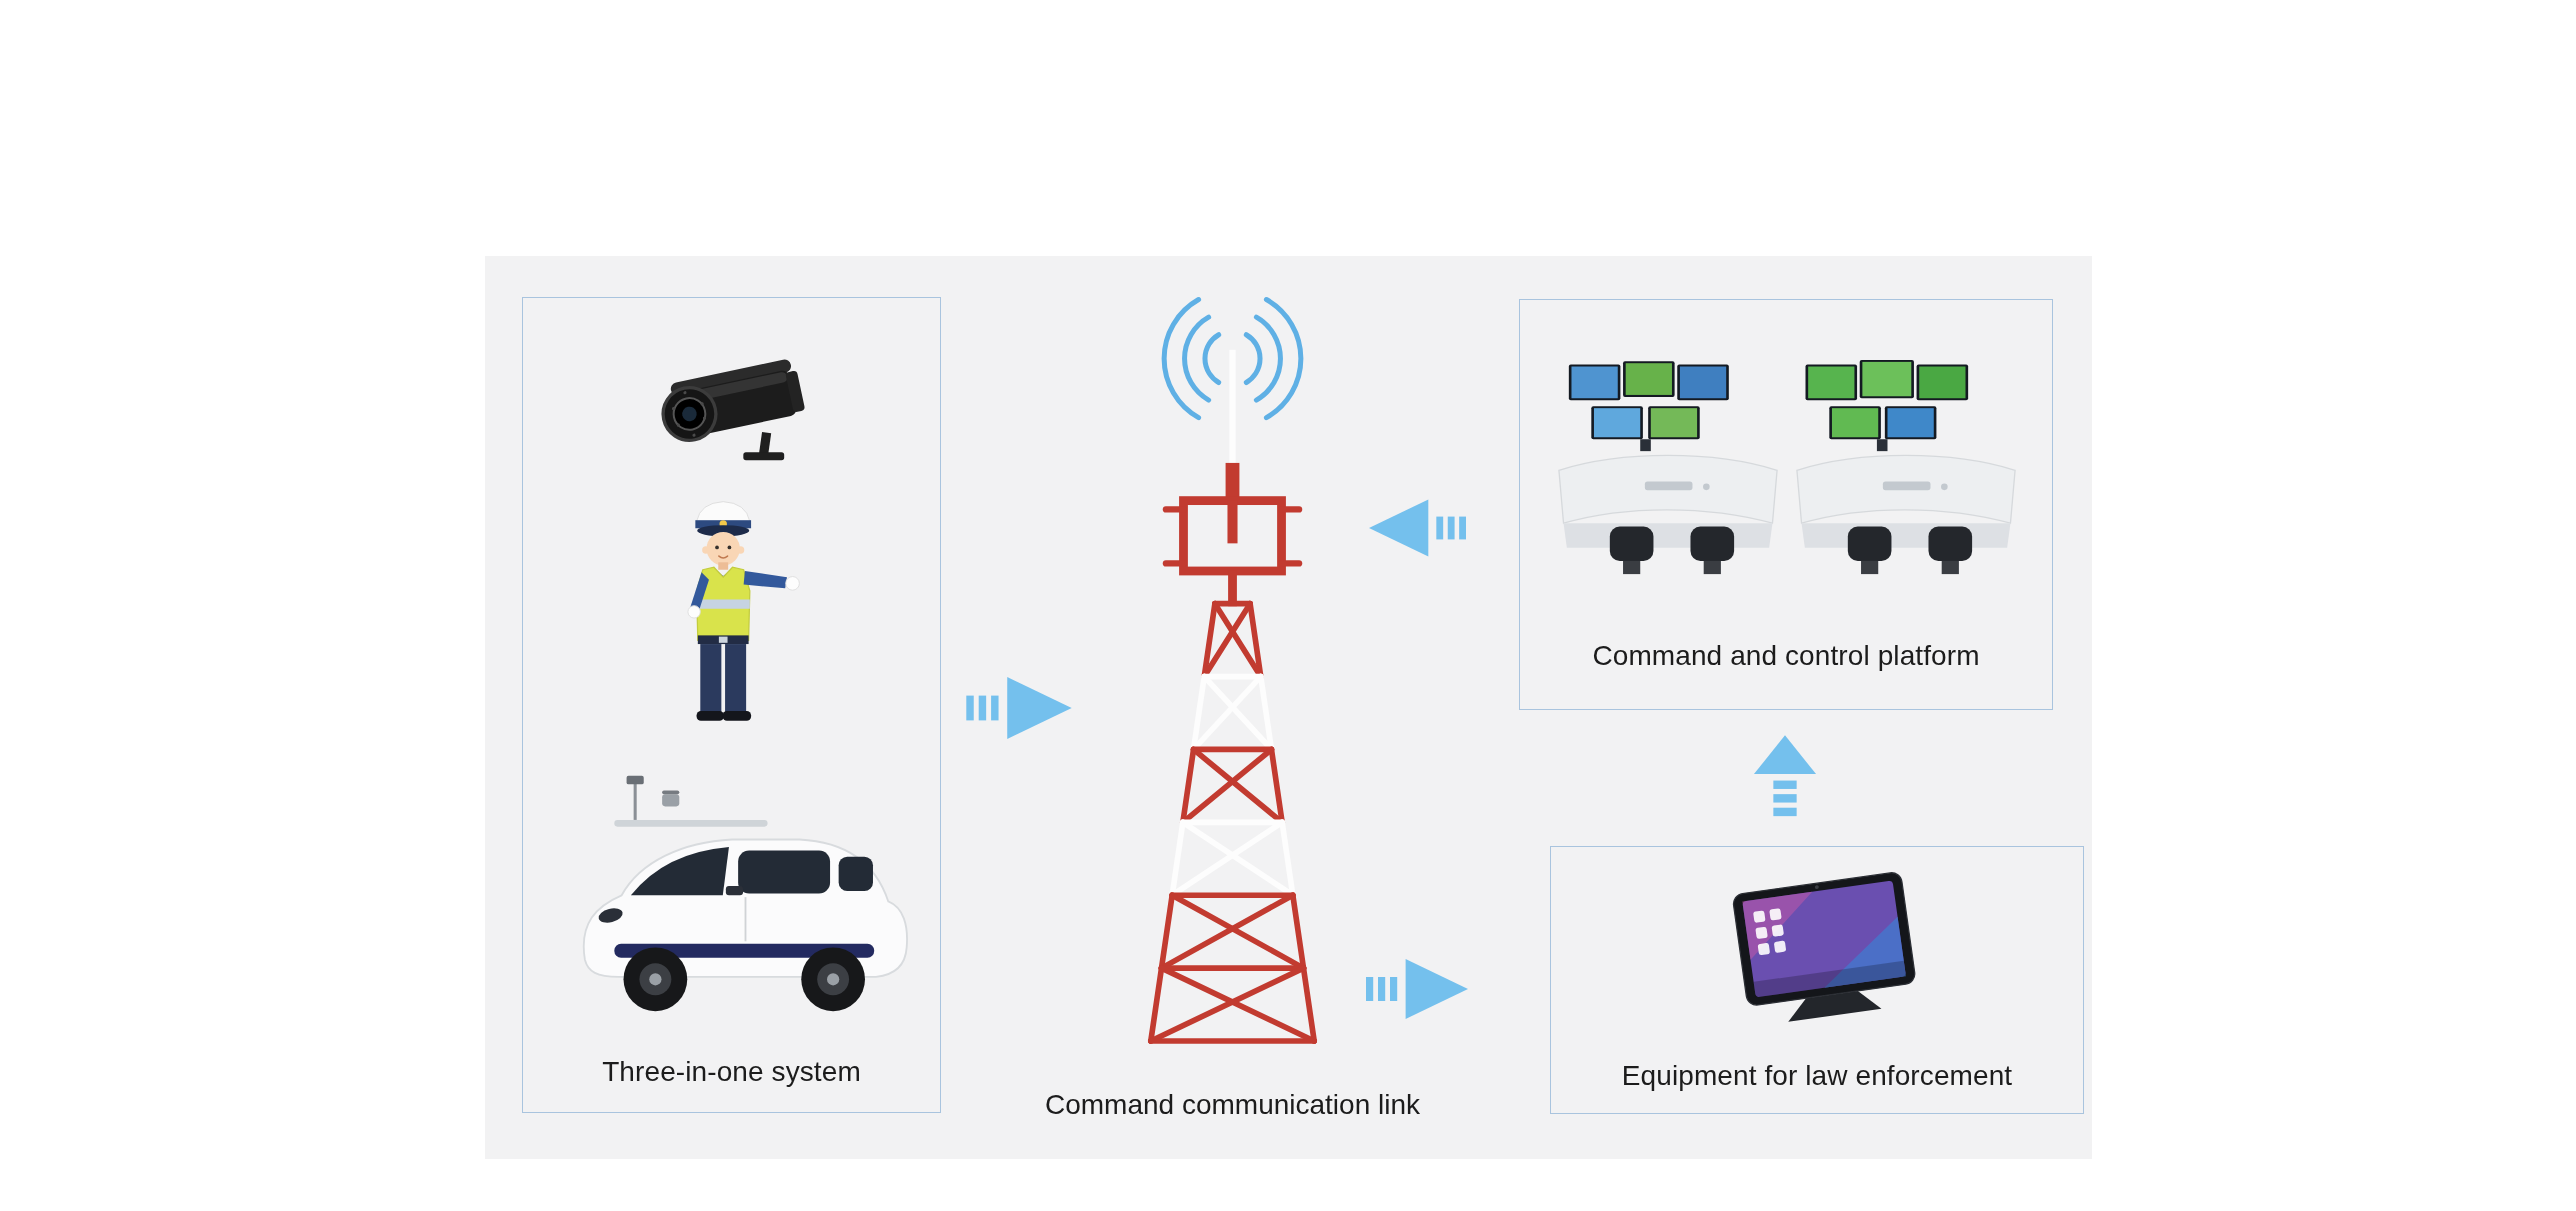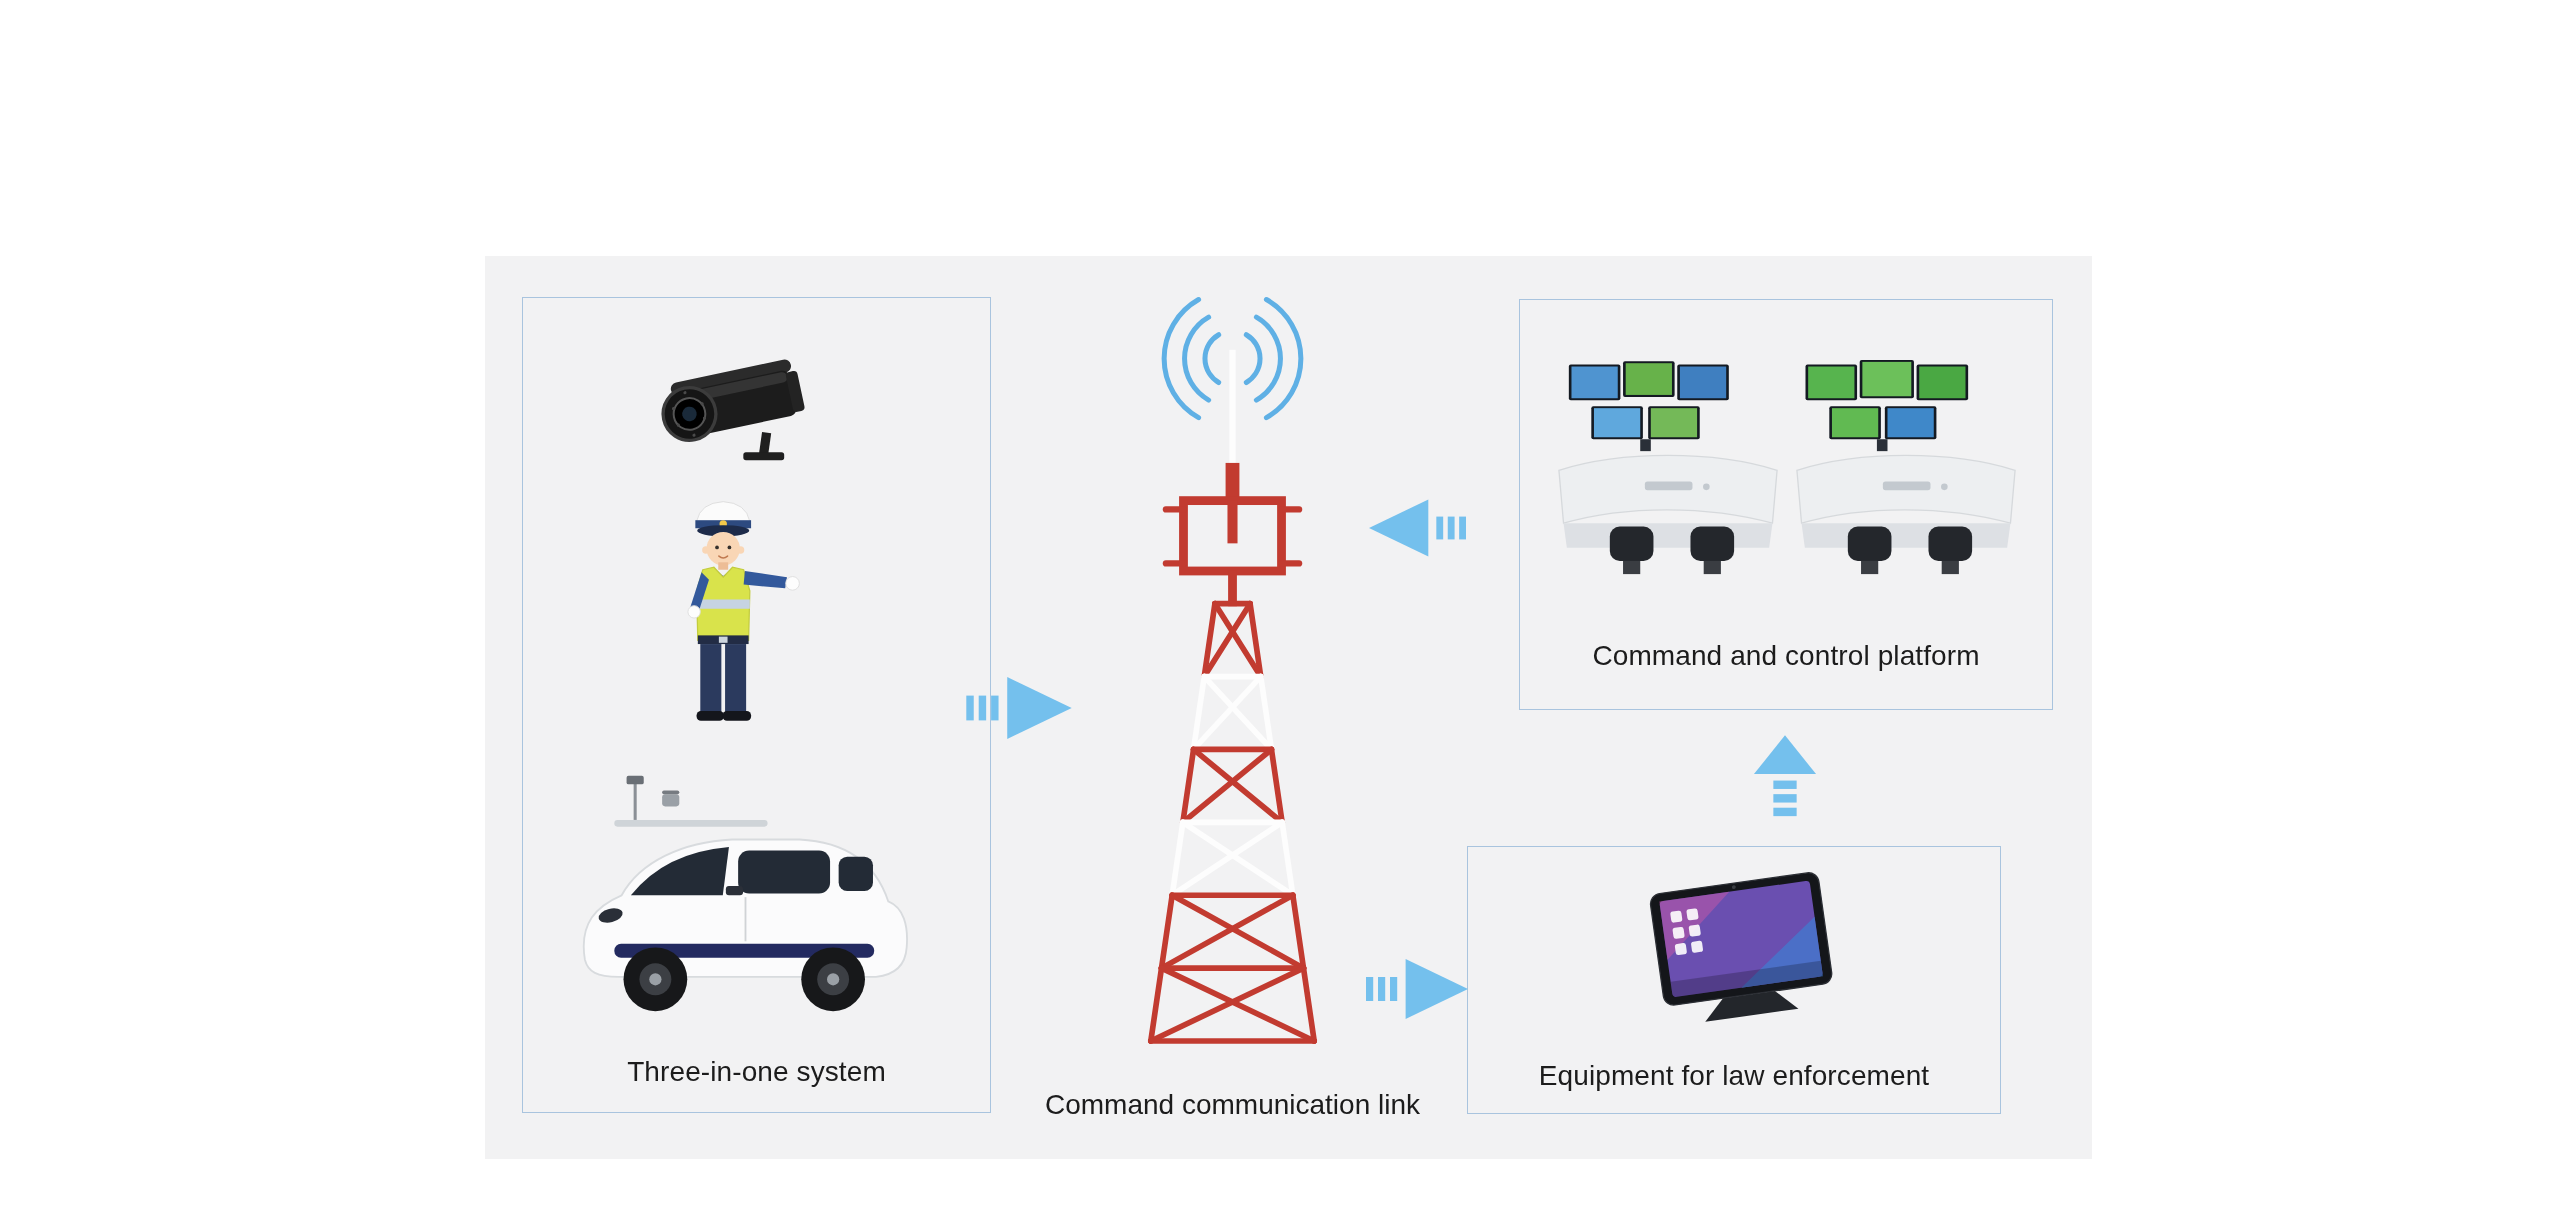--- a/index.html
+++ b/index.html
@@ -17,23 +17,23 @@
     font-family:"Liberation Sans", sans-serif;
     overflow:hidden;
   }
   .panel{
     position:absolute;left:485px;top:256px;width:1607px;height:903px;
     background:var(--panel-bg);
   }
   .node-box{
     position:absolute;border:1.3px solid var(--box-border);
   }
-  .box-left{left:37px;top:41px;width:469px;height:816px;}
+  .box-left{left:37px;top:41px;width:419px;height:816px;}
   .box-top-right{left:1034px;top:43px;width:534px;height:411px;}
-  .box-bottom-right{left:982px;top:590px;width:534px;height:268px;}
+  .box-bottom-right{left:1065px;top:590px;width:534px;height:268px;}
   .node-label{
     position:absolute;left:0;right:0;text-align:center;
     font-size:28px;color:var(--label);letter-spacing:0.1px;
   }
   .label-left{bottom:24.5px;}
   .label-top-right{bottom:37px;}
   .label-bottom-right{bottom:20.6px;}
   .tower-label{
     position:absolute;left:493px;top:833px;width:509px;text-align:center;
     font-size:28px;color:var(--label);

